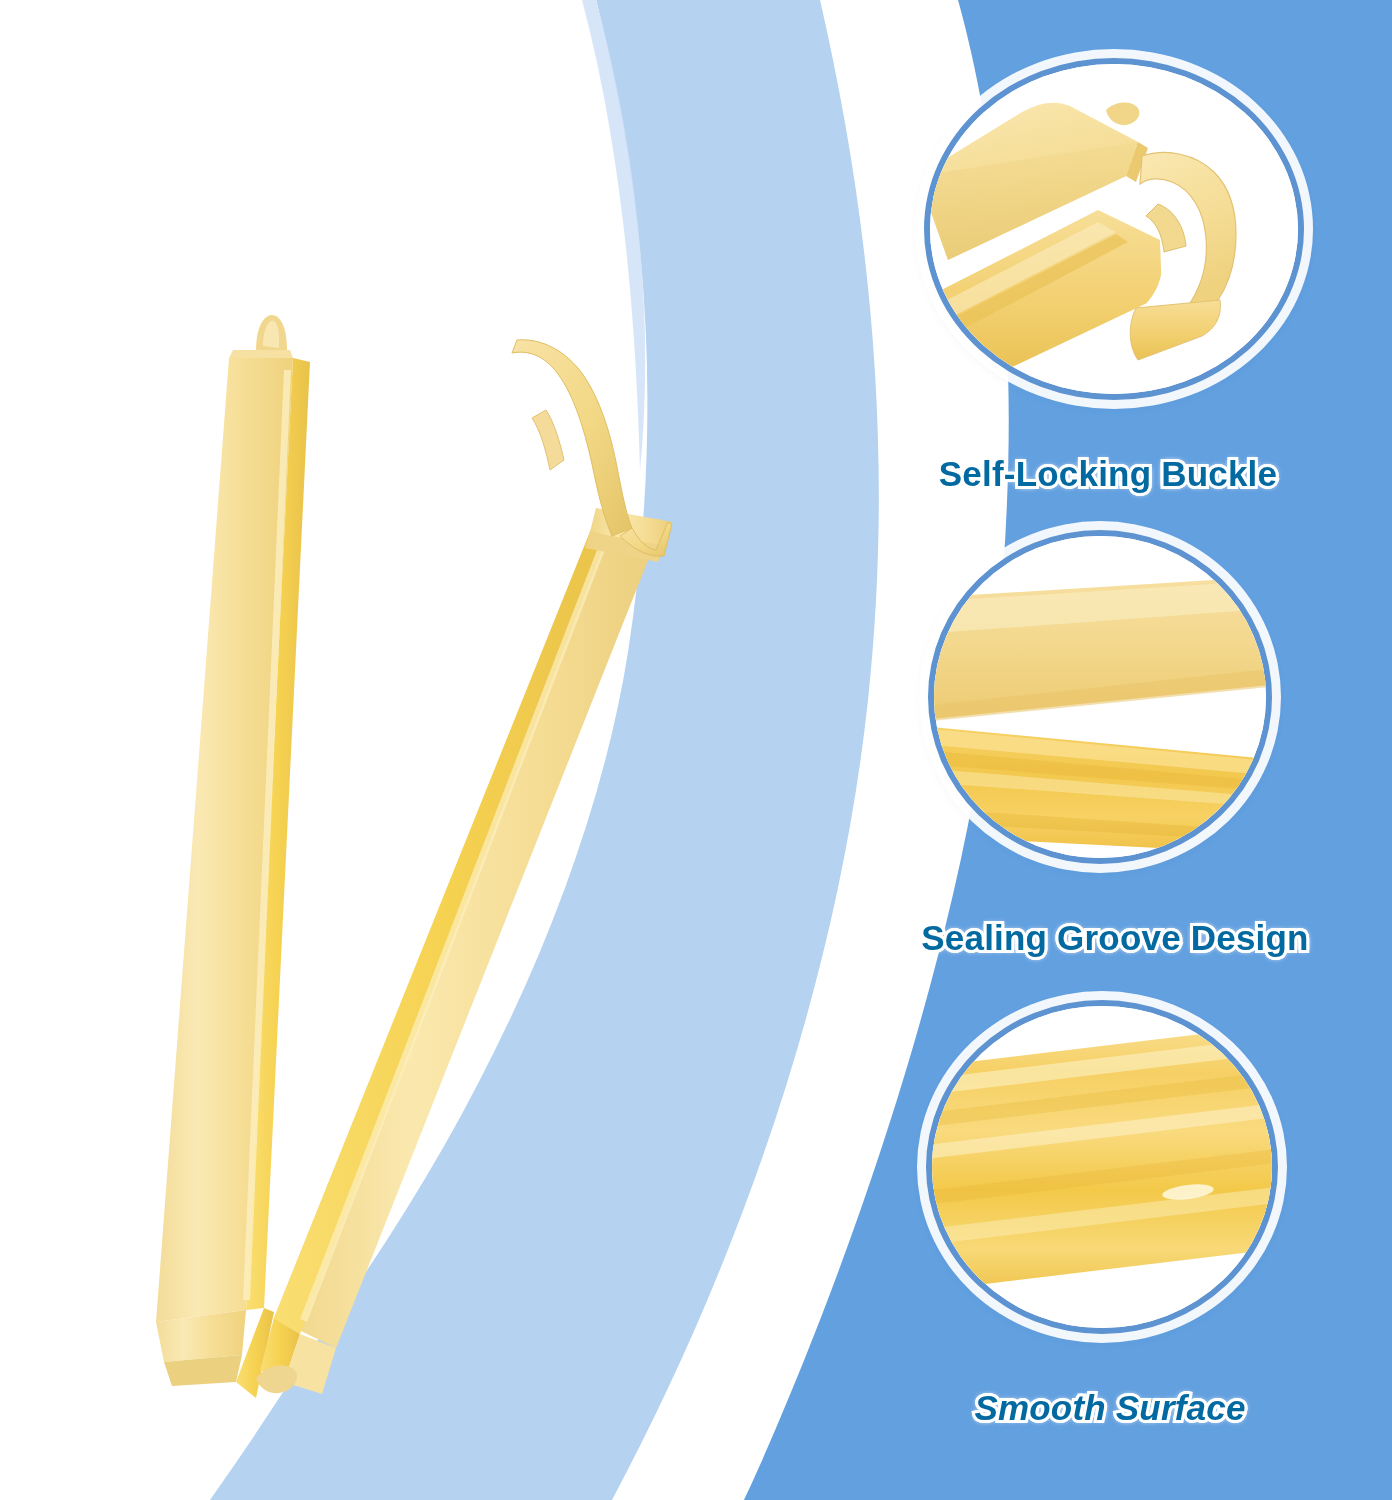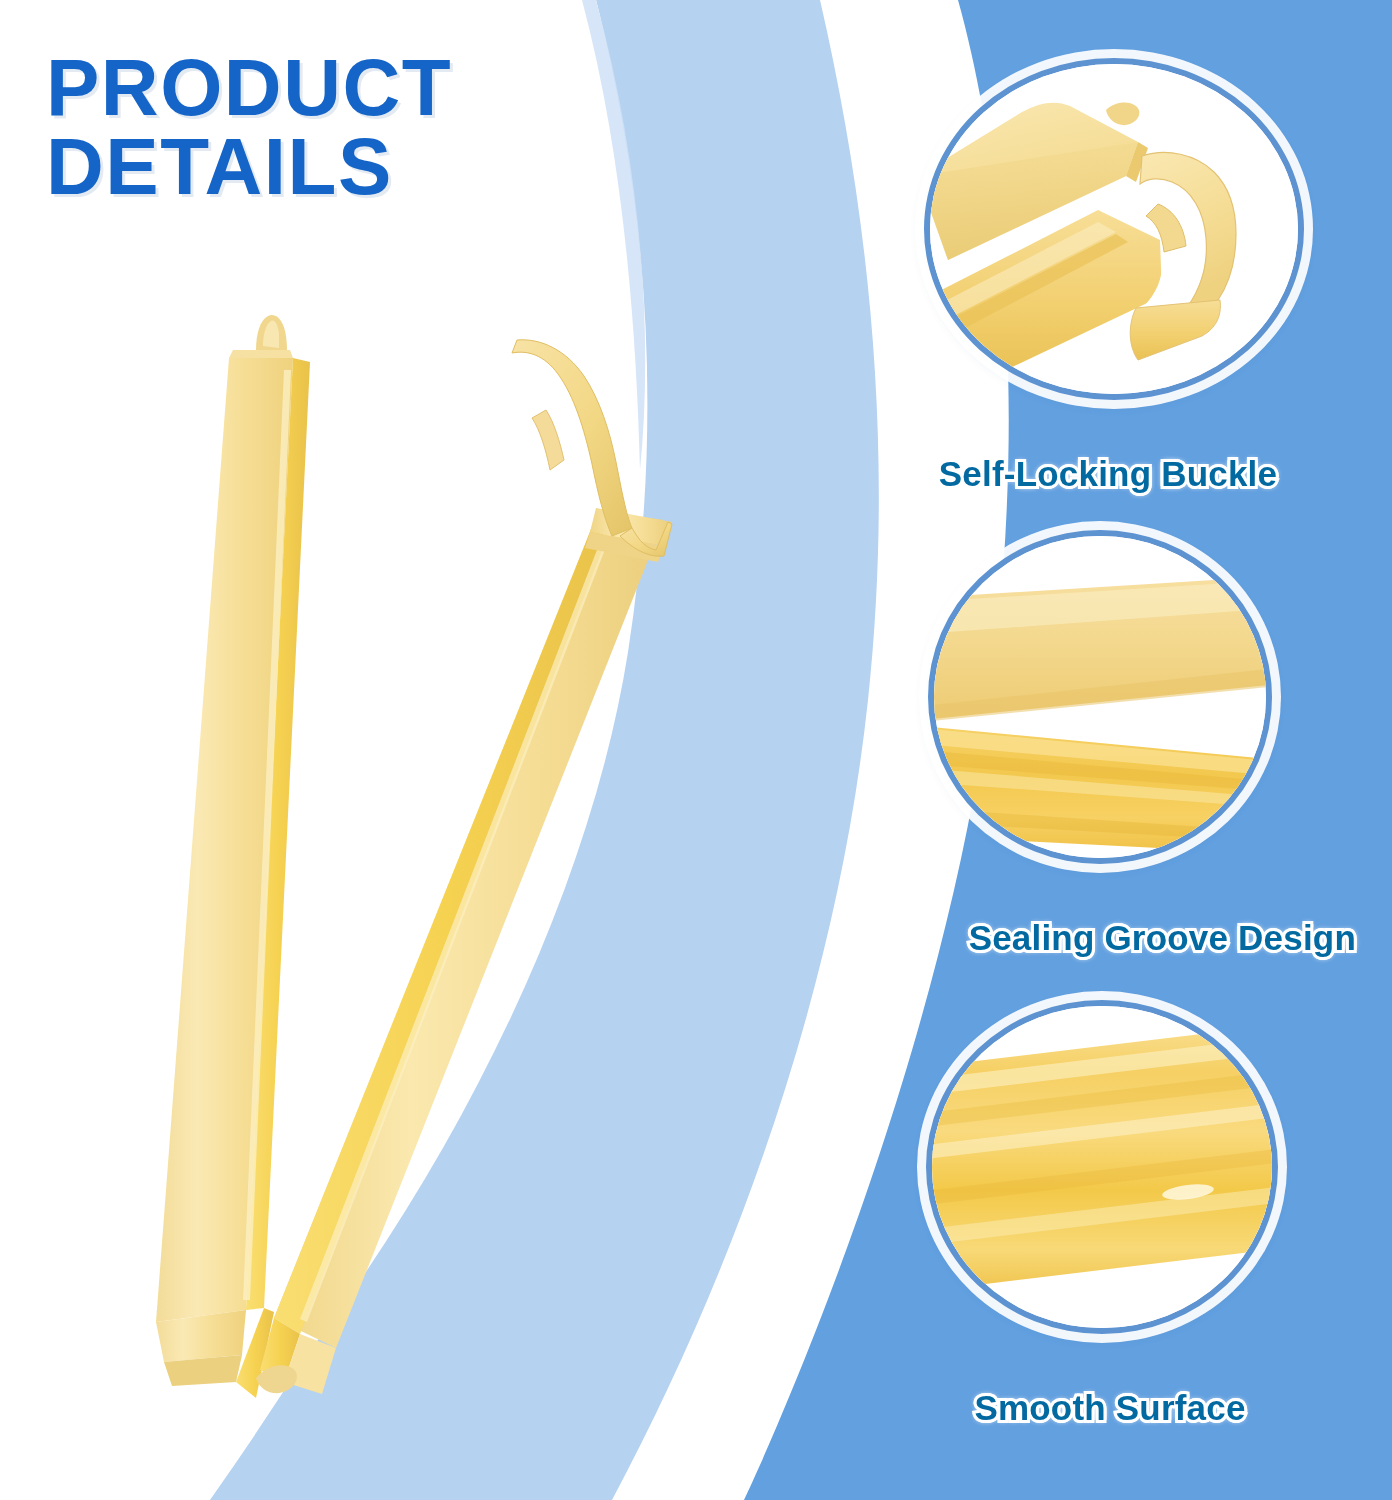--- a/index.html
+++ b/index.html
@@ -60,26 +60,26 @@
   }
 
   
   #f1{left:908px;top:58px;width:400px;height:1px;}
   #f1 .bubble{width:368px;height:330px;left:16px;}
   #f1 .caption{top:396px;left:0;width:400px;}
 
   
   #f2{left:900px;top:530px;width:430px;height:1px;}
   #f2 .bubble{width:332px;height:322px;left:28px;}
-  #f2 .caption{top:388px;left:-26px;width:482px;text-align:right;}
+  #f2 .caption{top:388px;left:-26px;width:482px;}
 
   
   #f3{left:900px;top:1000px;width:420px;height:1px;}
   #f3 .bubble{width:340px;height:322px;left:26px;}
-  #f3 .caption{top:388px;left:0;width:420px;}
+  #f3 .caption{top:388px;left:0;width:420px;font-style:italic;}
 </style>
 </head>
 <body>
 
 <div id="page">
 
   <svg class="bg-layer" viewBox="0 0 1392 1500" preserveAspectRatio="none">
     <defs>
       <clipPath id="pageclip">
           <rect x="0" y="0" width="1392" height="1500"></rect>
@@ -103,24 +103,20 @@
                C648,206 664,420 628,652
                C586,918 430,1218 230,1450
                C190,1496 170,1500 150,1500
                L0,1500 L0,0 Z"></path>
 
       <path fill="#CFE1F6" opacity=".85" d="M596,0 C640,160 654,330 640,470
                C636,318 622,150 582,0 Z"></path>
     </g>
   </svg>
 
-  <div class="title-block">
-    <span class="title-line">PRODUCT</span>
-    <span class="title-line">DETAILS</span>
-  </div>
 
   <svg class="hero" viewBox="0 0 800 1180" preserveAspectRatio="xMidYMid meet">
     <defs>
       <linearGradient id="ylFace" x1="0" y1="0" x2="1" y2="0">
         <stop offset="0%" stop-color="#F3DC99"></stop>
         <stop offset="30%" stop-color="#FAE9B4"></stop>
         <stop offset="62%" stop-color="#F6DE96"></stop>
         <stop offset="100%" stop-color="#EFD27E"></stop>
       </linearGradient>
       <linearGradient id="ylEdge" x1="0" y1="0" x2="1" y2="0">

